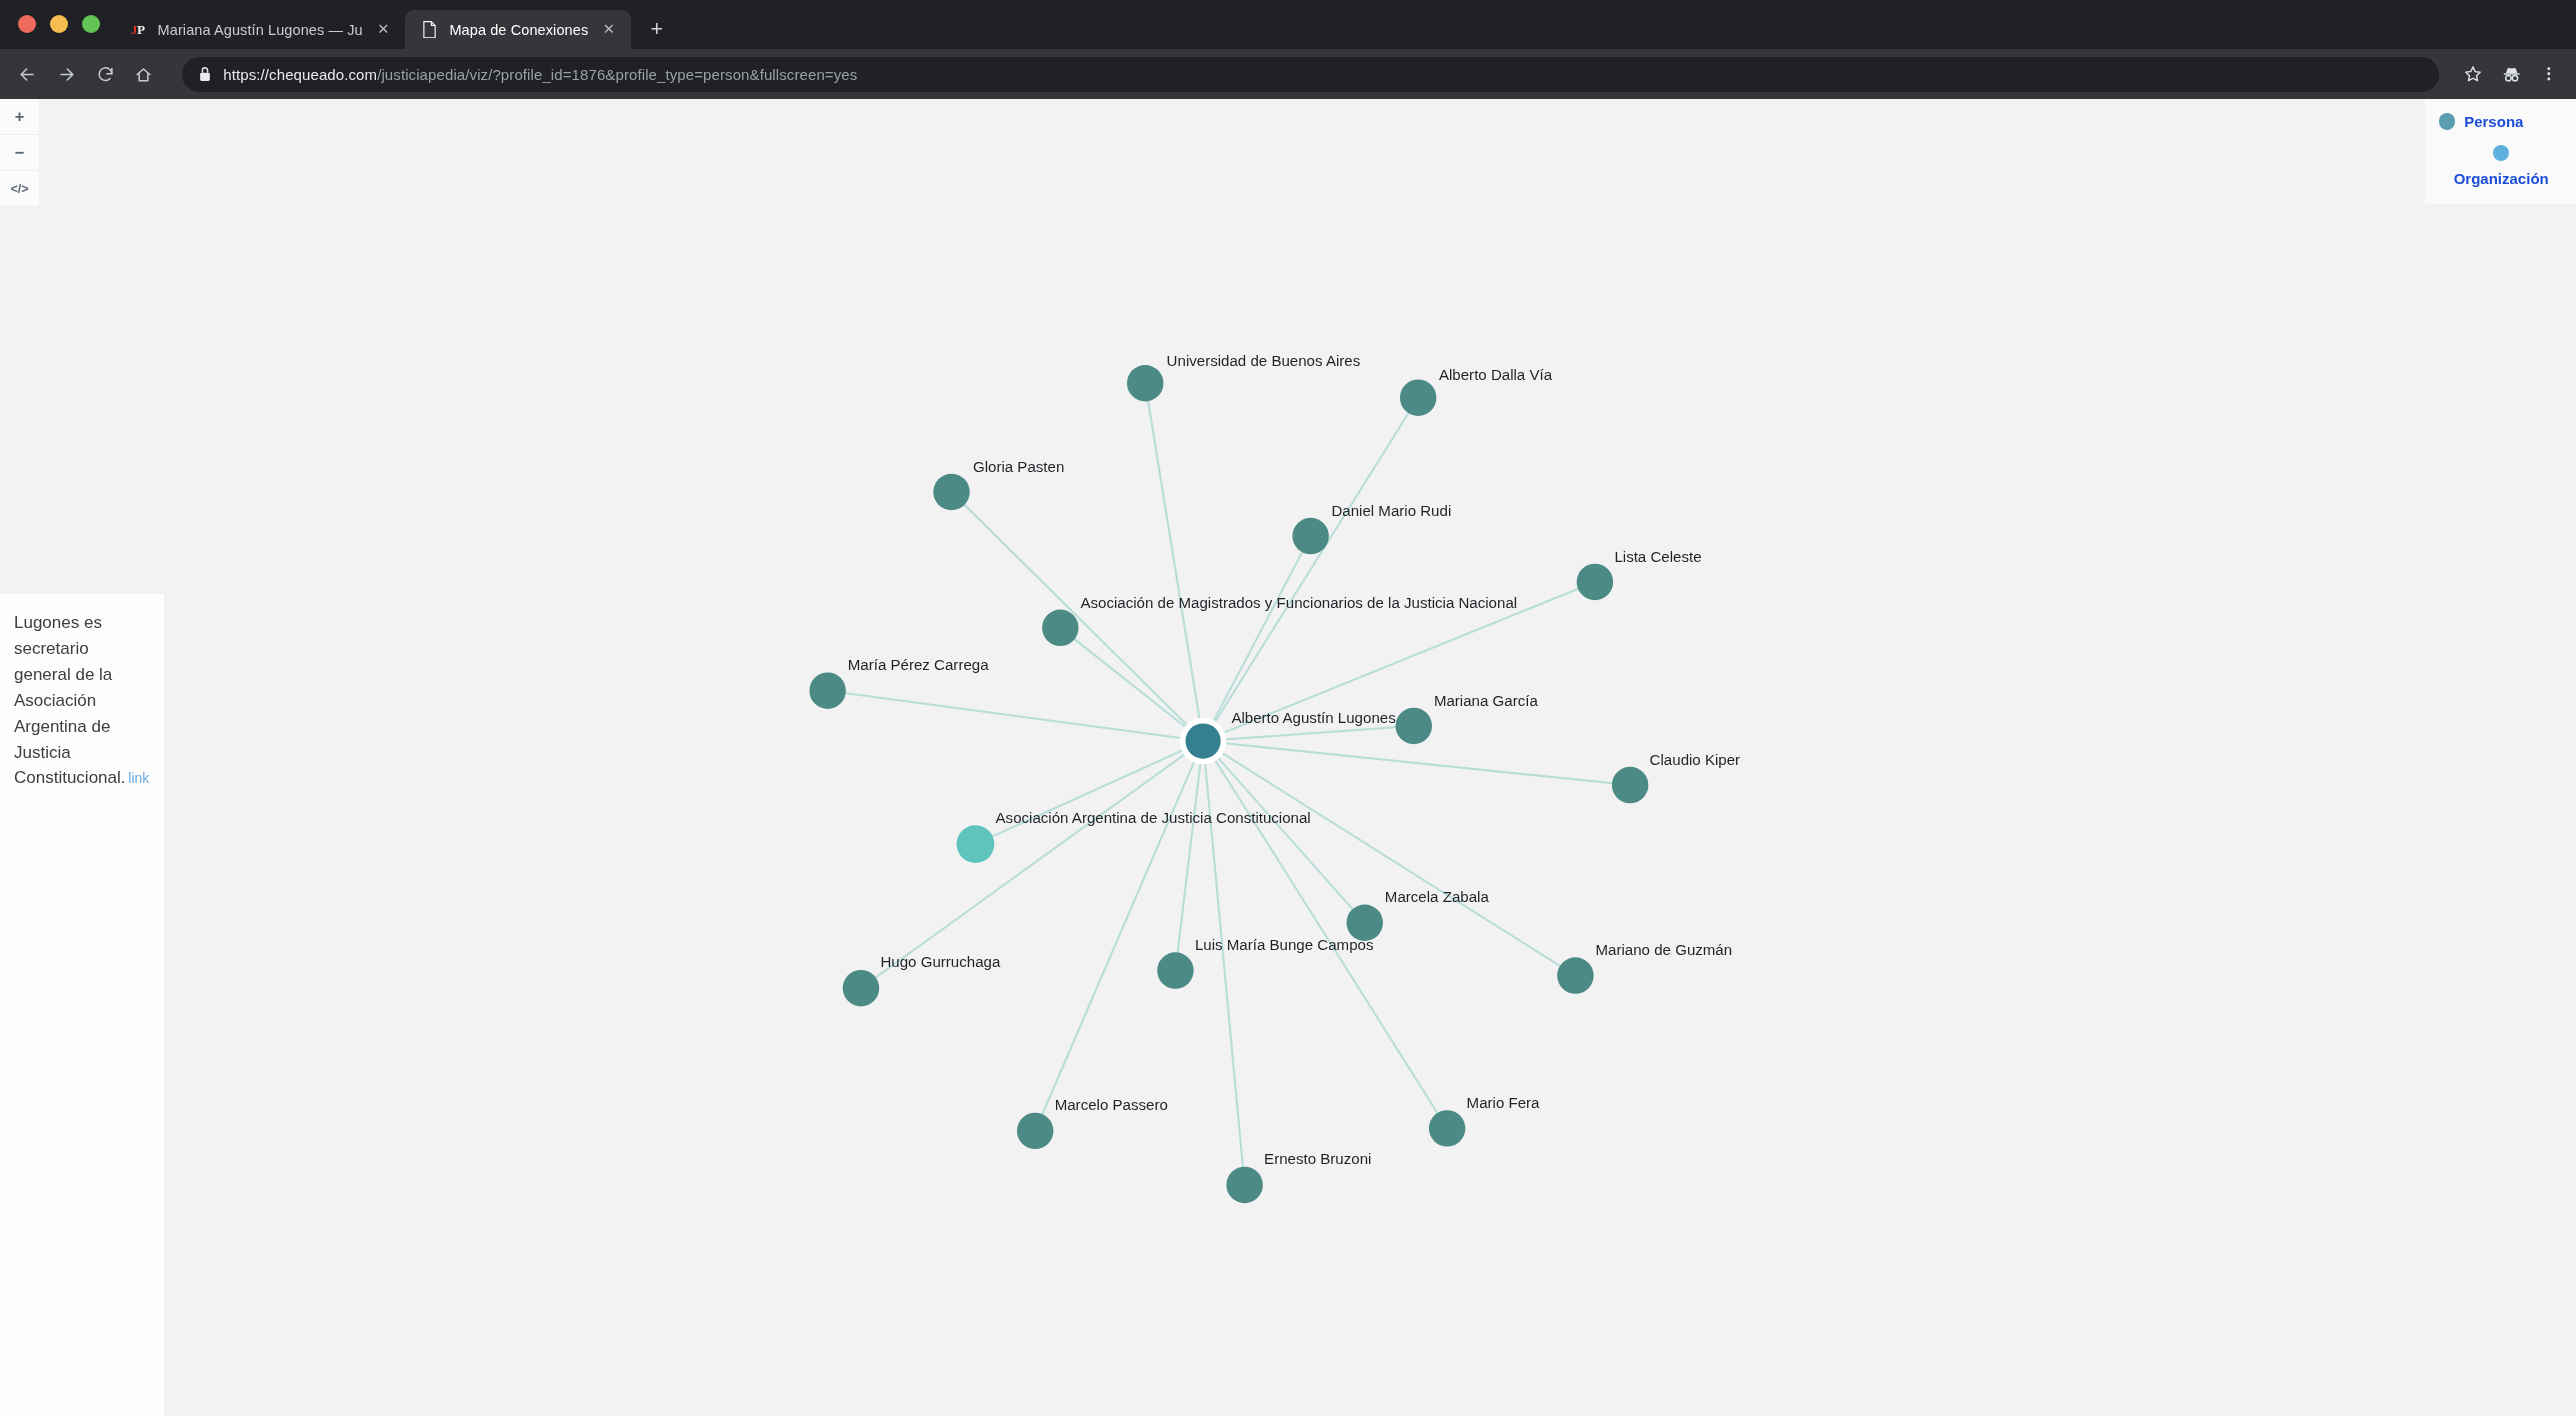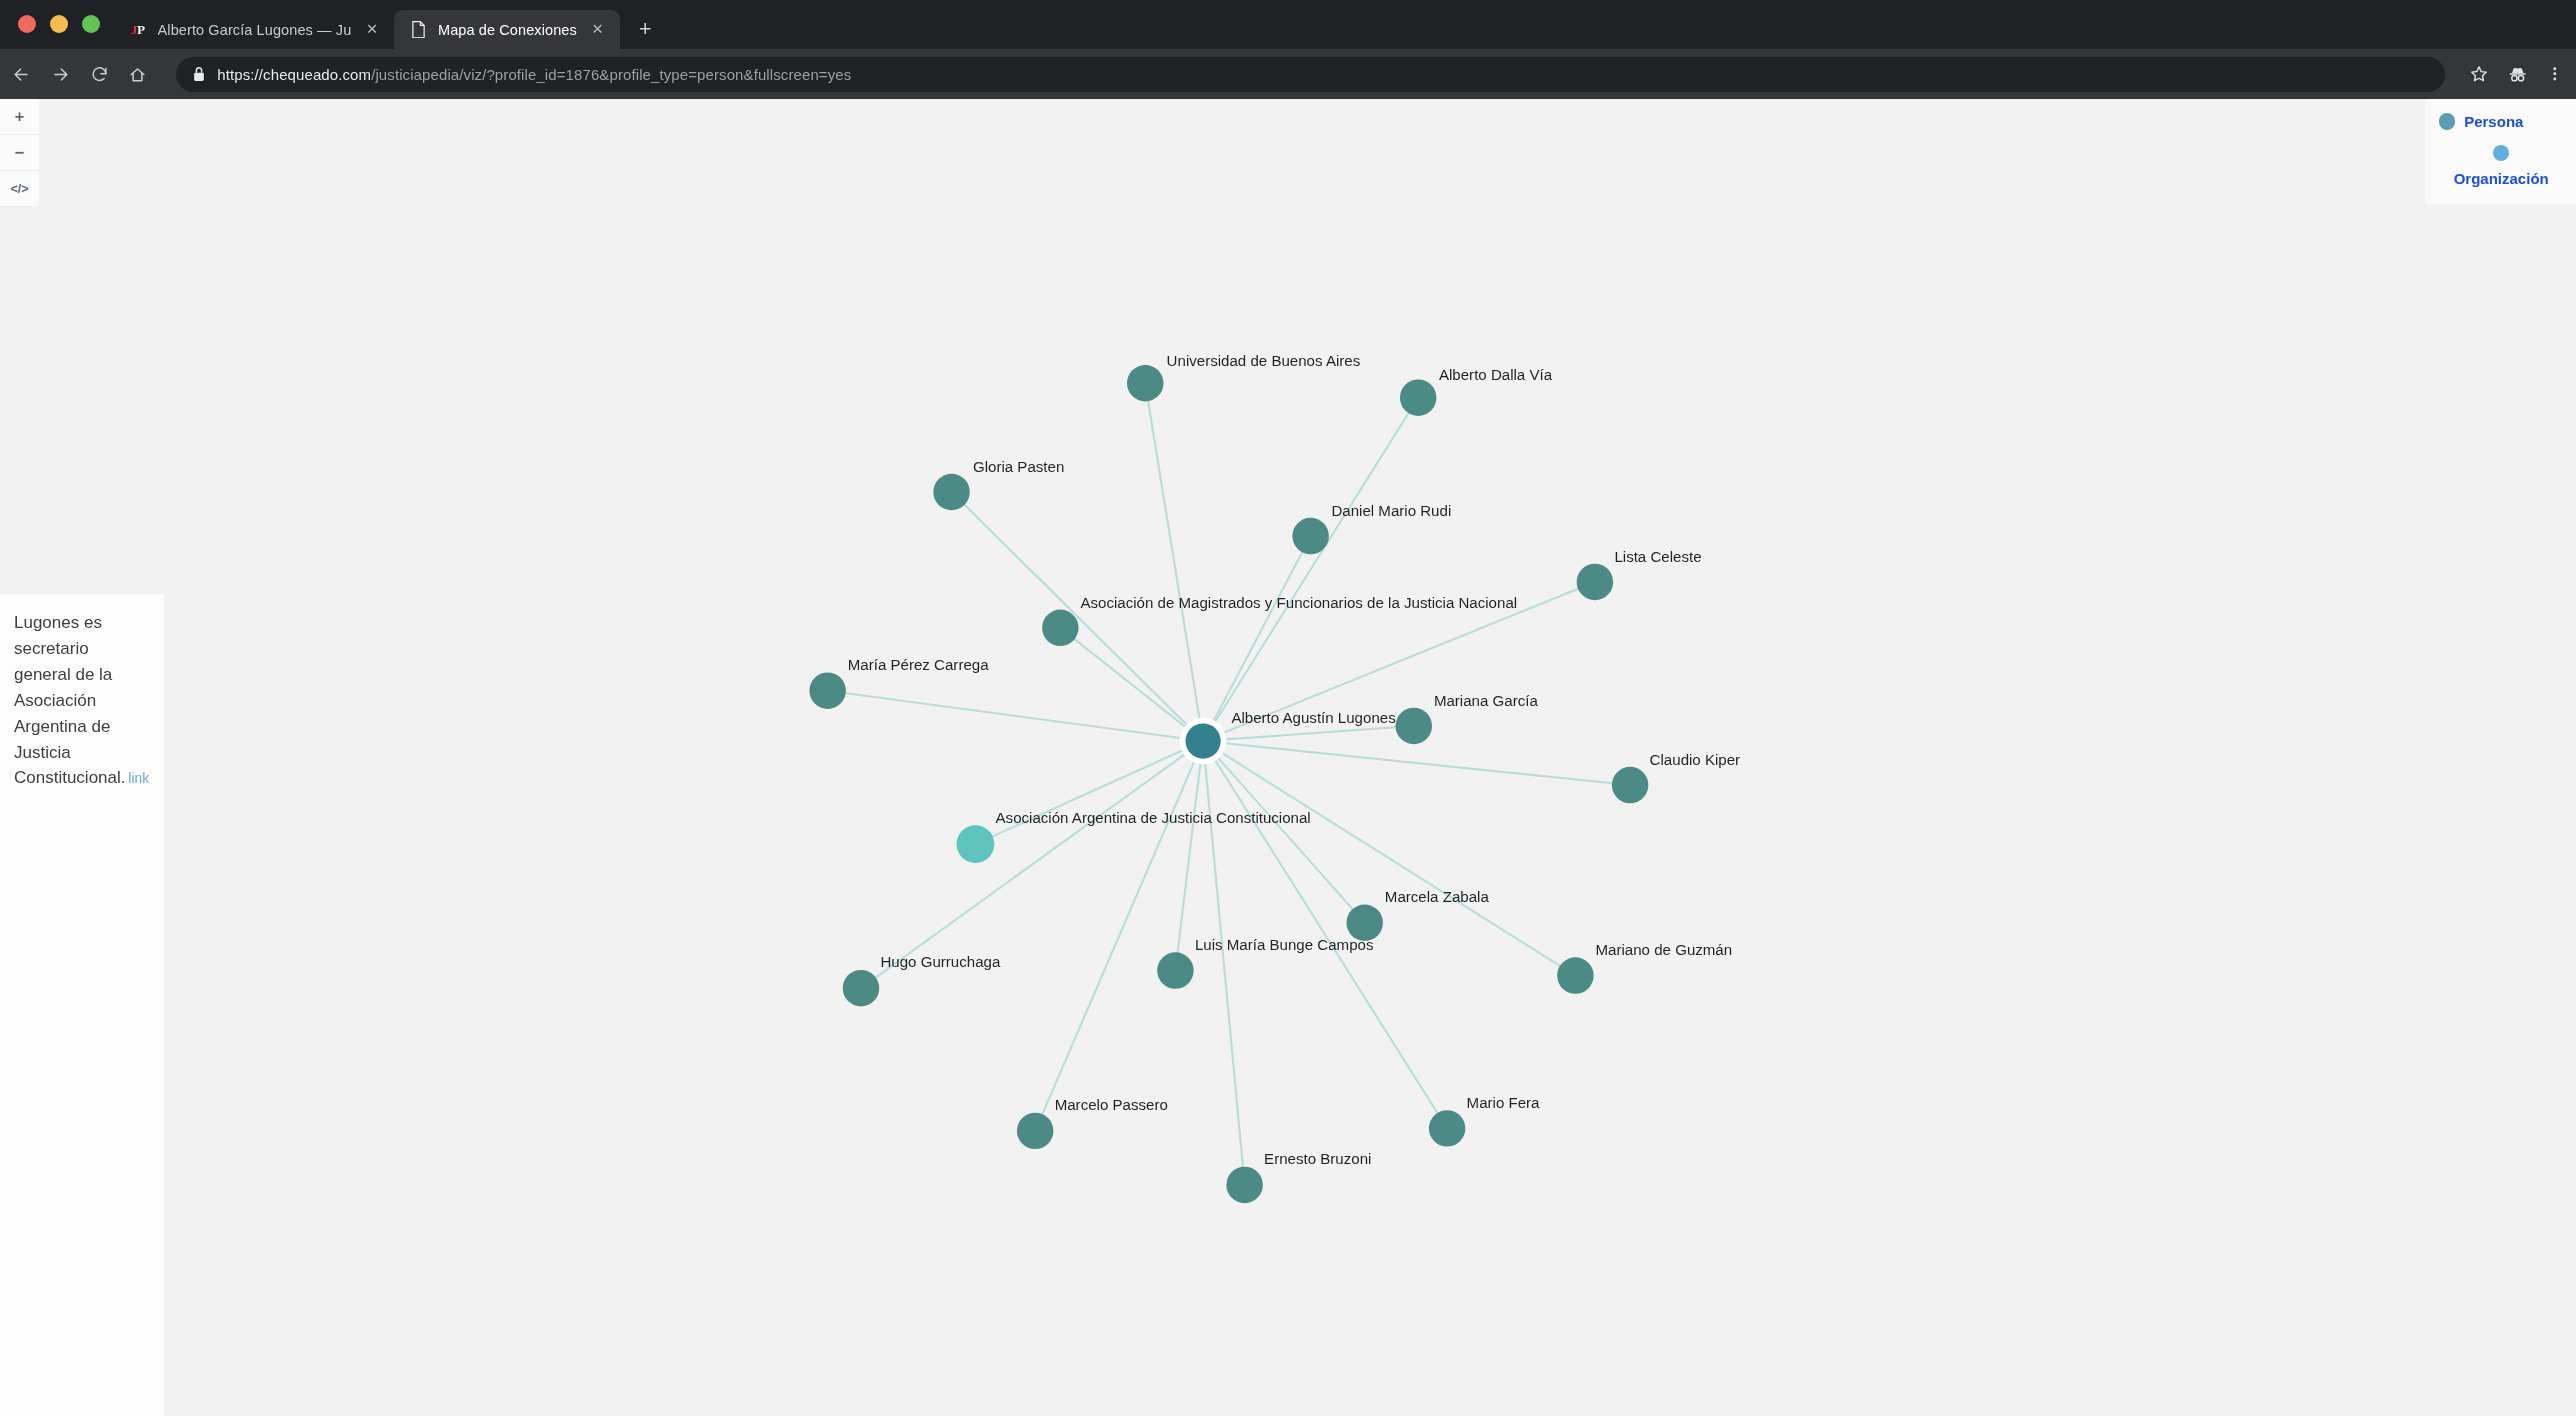--- a/index.html
+++ b/index.html
@@ -65,21 +65,21 @@
     width: 29px; height: 29px; margin-left: 11.3px; margin-bottom: 5px;
     display: flex; align-items: center; justify-content: center;
     color: #cfd2d6; font-size: 21.4px; font-weight: 300; line-height: 1;
   }
 
   #toolbar {
     height: 50px;
     background: #35363a;
     display: flex;
     align-items: center;
-    padding: 0 4px;
+    padding: 0 10px;
     gap: 3.8px;
   }
   .nav-btn {
     width: 35px; height: 35px;
     display: flex; align-items: center; justify-content: center;
     color: #c9cdd1;
     flex: 0 0 auto;
   }
   #omnibox {
     flex: 1 1 auto;
@@ -189,21 +189,21 @@
       <div class="traffic-dot tl-max"></div>
     </div>
 
     <div class="tab inactive">
       <span class="tab-favicon">
         <svg width="16.4" height="16.4" viewBox="0 0 26 26">
           <text x="1" y="20" font-family="Liberation Serif, serif" font-size="21" font-weight="700" fill="#e03127">J</text>
           <text x="11" y="20" font-family="Liberation Serif, serif" font-size="21" font-weight="700" fill="#f5f5f5">P</text>
         </svg>
       </span>
-      <span class="tab-title">Alberto García Lugones — Ju</span>
+      <span class="tab-title">Mariana Agustín Lugones — Ju</span>
       <span class="tab-close">✕</span>
     </div>
 
     <div class="tab active">
       <span class="tab-favicon">
         <svg width="15" height="17.6" viewBox="0 0 24 28">
           <path d="M3 1 h12 l6 6 v20 h-18 z" fill="none" stroke="#ffffff" stroke-width="1.8"></path>
           <path d="M15 1 v6 h6" fill="none" stroke="#ffffff" stroke-width="1.8"></path>
         </svg>
       </span>

